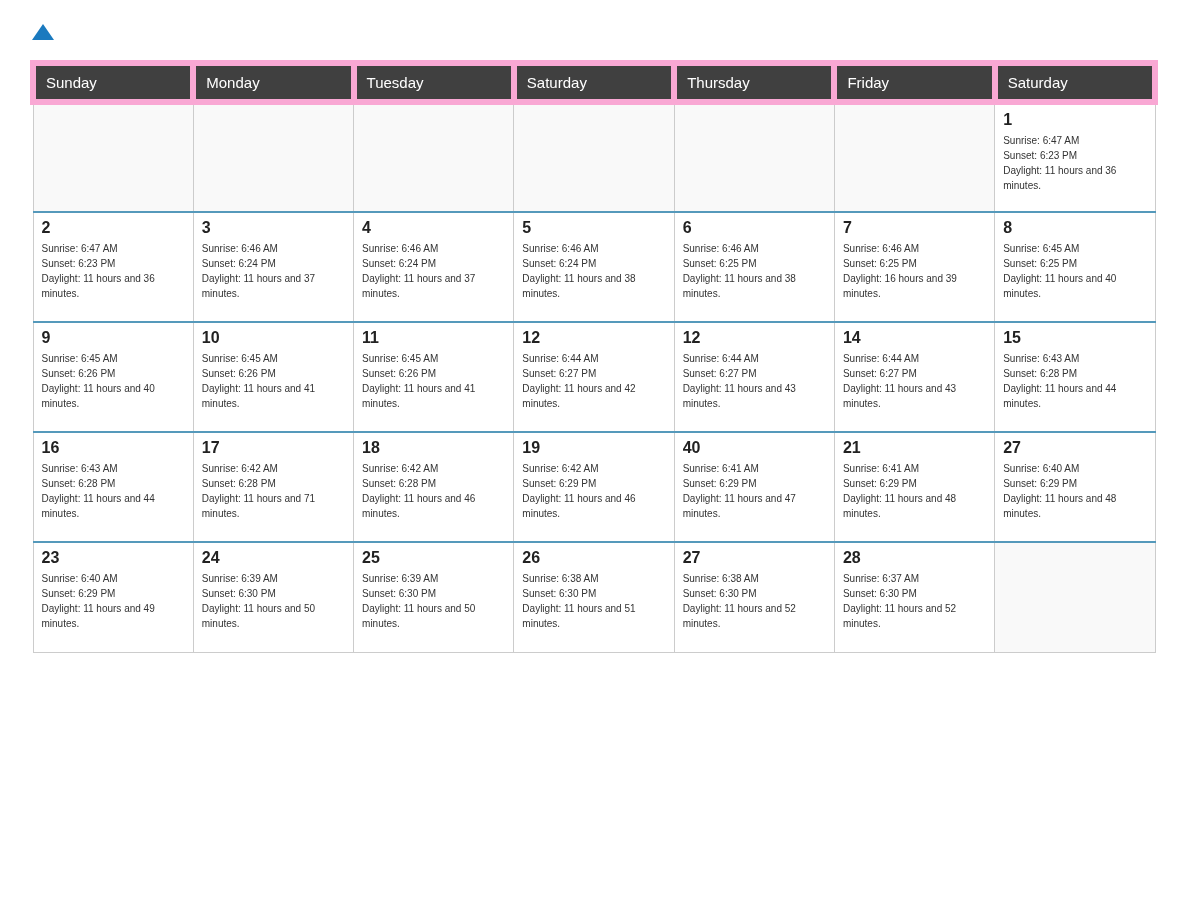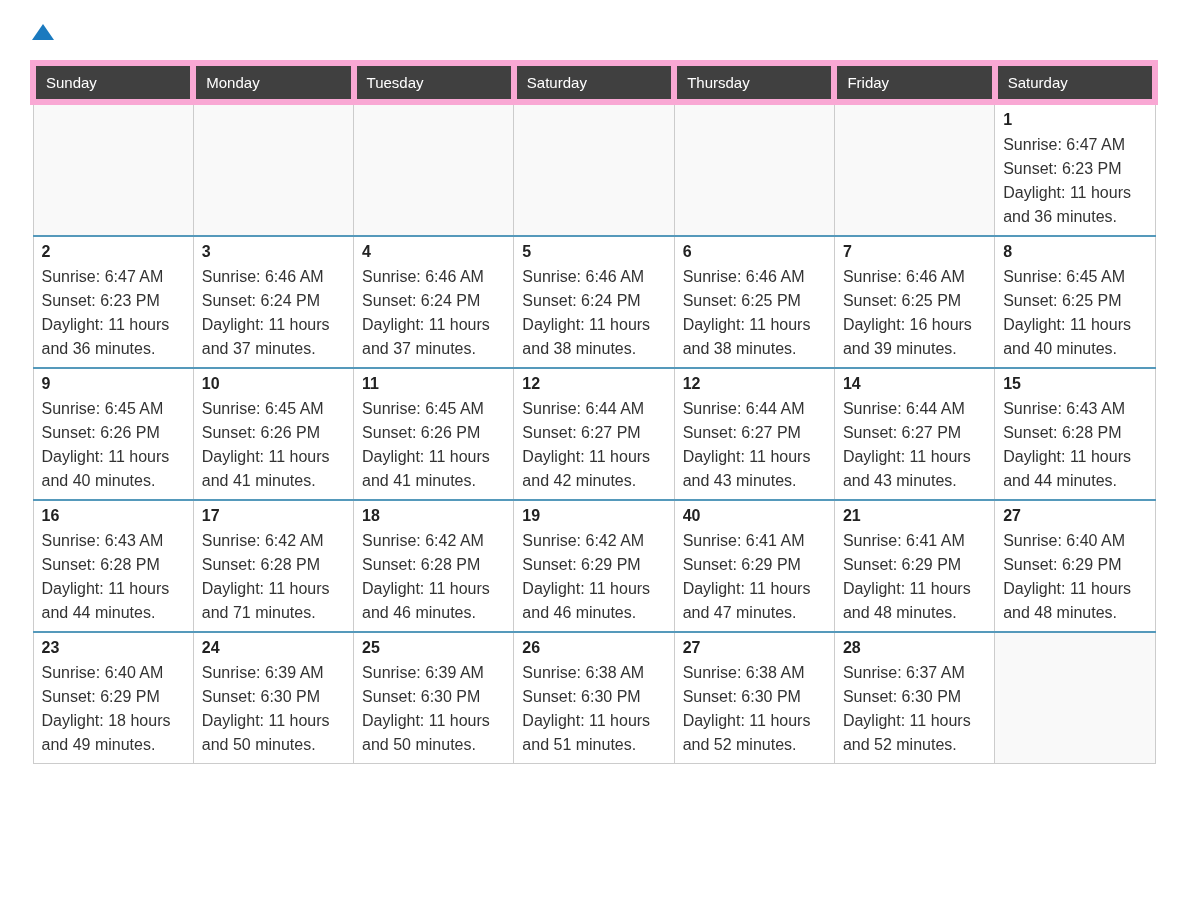--- a/index.html
+++ b/index.html
@@ -77,21 +77,21 @@
       min-height: 110px;
       height: 110px;
     }
     .day-number {
       font-size: 16px;
       font-weight: bold;
       color: #222;
       margin-bottom: 4px;
     }
     .day-info {
-      font-size: 16px;
+      font-size: 10px;
       color: #333;
       line-height: 1.5;
     }
     .empty-cell {
       background: #f9f9f9;
     }
     tr.week-row td {
       border-top: 2px solid #5599bb;
     }
   </style>
@@ -318,21 +318,21 @@
             <div>Daylight: 11 hours and 48 minutes.</div>
           </div>
         </td>
       </tr>
       <tr class="week-row">
         <td>
           <div class="day-number">23</div>
           <div class="day-info">
             <div>Sunrise: 6:40 AM</div>
             <div>Sunset: 6:29 PM</div>
-            <div>Daylight: 18 hours and 49 minutes.</div>
+            <div>Daylight: 11 hours and 49 minutes.</div>
           </div>
         </td>
         <td>
           <div class="day-number">24</div>
           <div class="day-info">
             <div>Sunrise: 6:39 AM</div>
             <div>Sunset: 6:30 PM</div>
             <div>Daylight: 11 hours and 50 minutes.</div>
           </div>
         </td>

